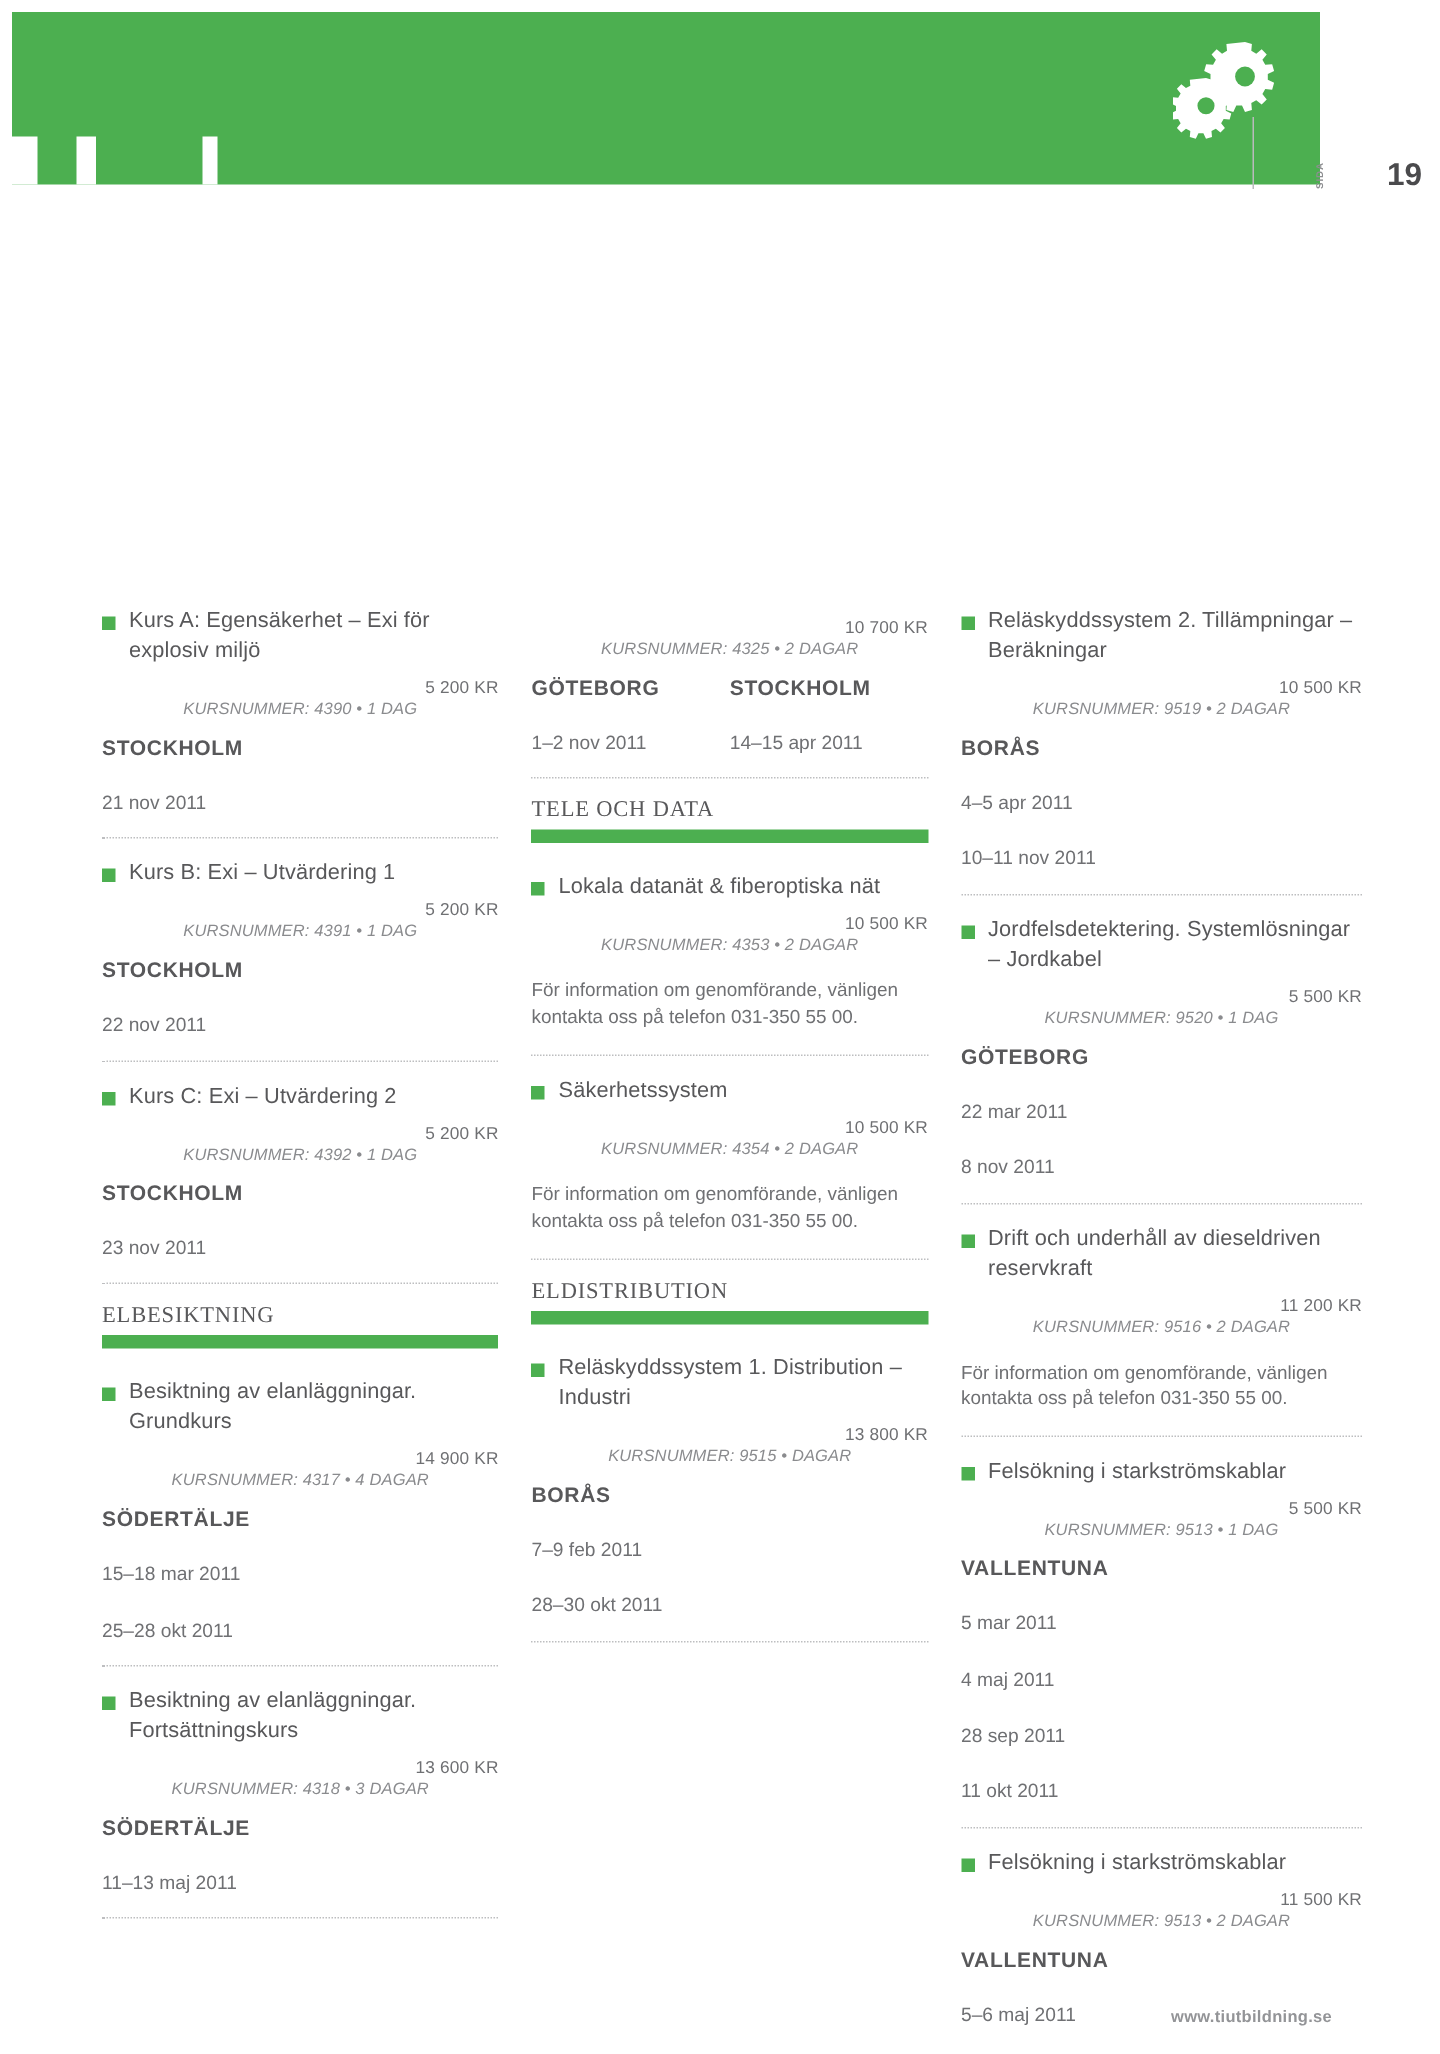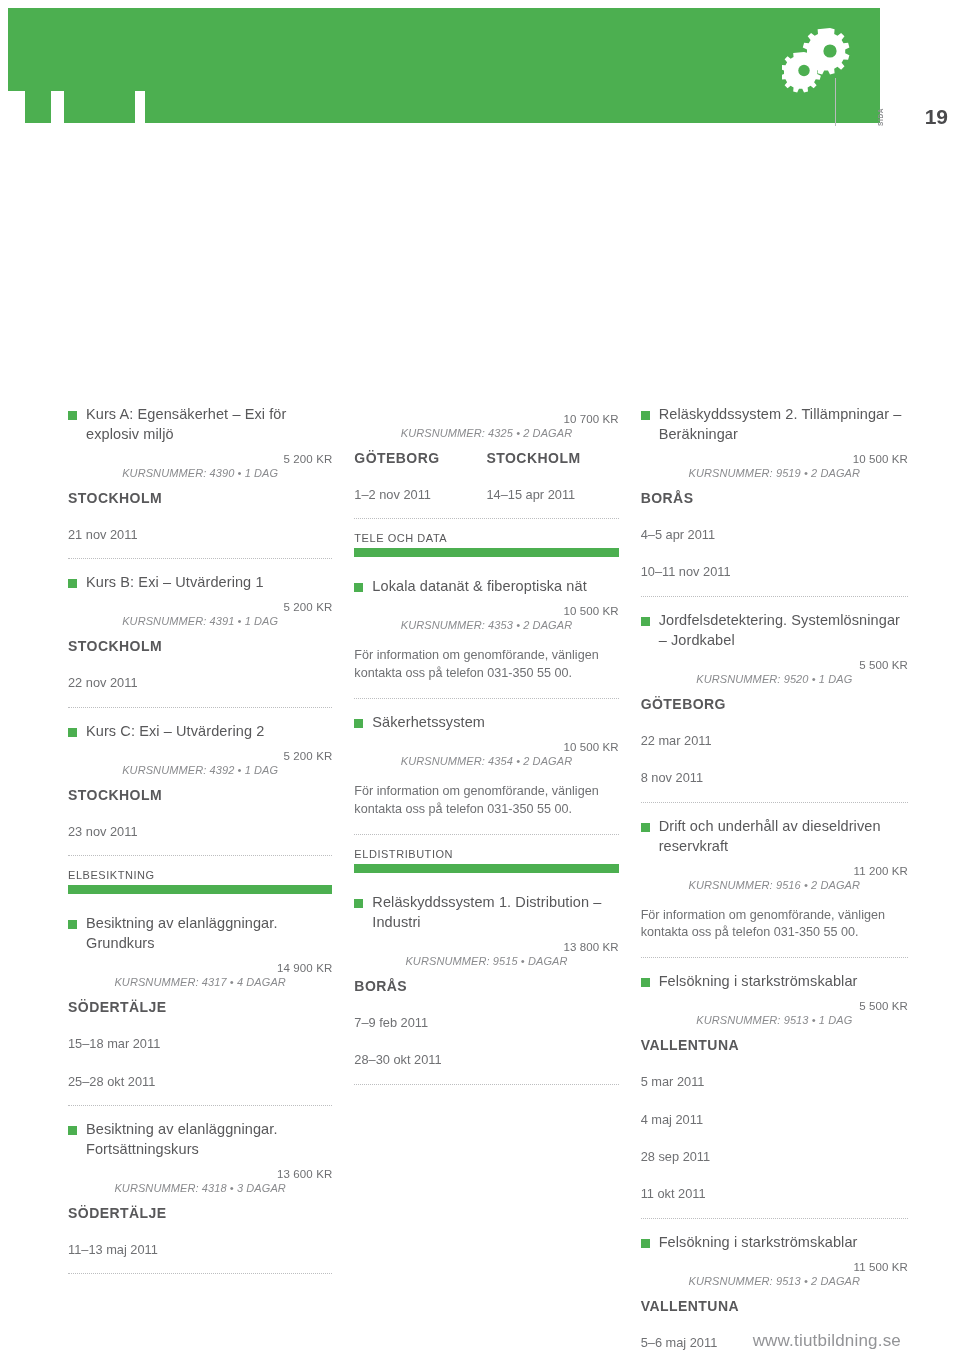--- a/index.html
+++ b/index.html
@@ -94,32 +94,32 @@
 
   .dots {
     border-top:1px dotted #bdbec0;
     margin-top:13px; margin-bottom:13px;
     height:0;
   }
 
   
   .section { margin-top:2px; }
   .section-label {
-    font-size:11px; font-weight:400; letter-spacing:.55px;
-    color:#58585a; text-transform:uppercase;
+    font-size:15px; font-weight:400; letter-spacing:.55px;
+    color:#58585a; text-transform:uppercase;font-family:Liberation Serif, serif;
   }
   .section-bar {
     height:9px; background:#4caf50; margin-top:4px; width:100%;
   }
   .section-after { height:19px; }
 
   
   .footer {
-    position:absolute; right:59px; bottom:18px;
-    font-size:17px; color:#939497; letter-spacing:.2px;
+    position:absolute; right:72px; bottom:18px;
+    font-size:11px; color:#939497; letter-spacing:.2px;font-weight:bold;
   }
 </style>
 </head>
 <body>
 
 <div class="header">
   <div class="notch n1"></div>
   <div class="notch n2"></div>
   <div class="notch n3"></div>
   <div class="gears">

